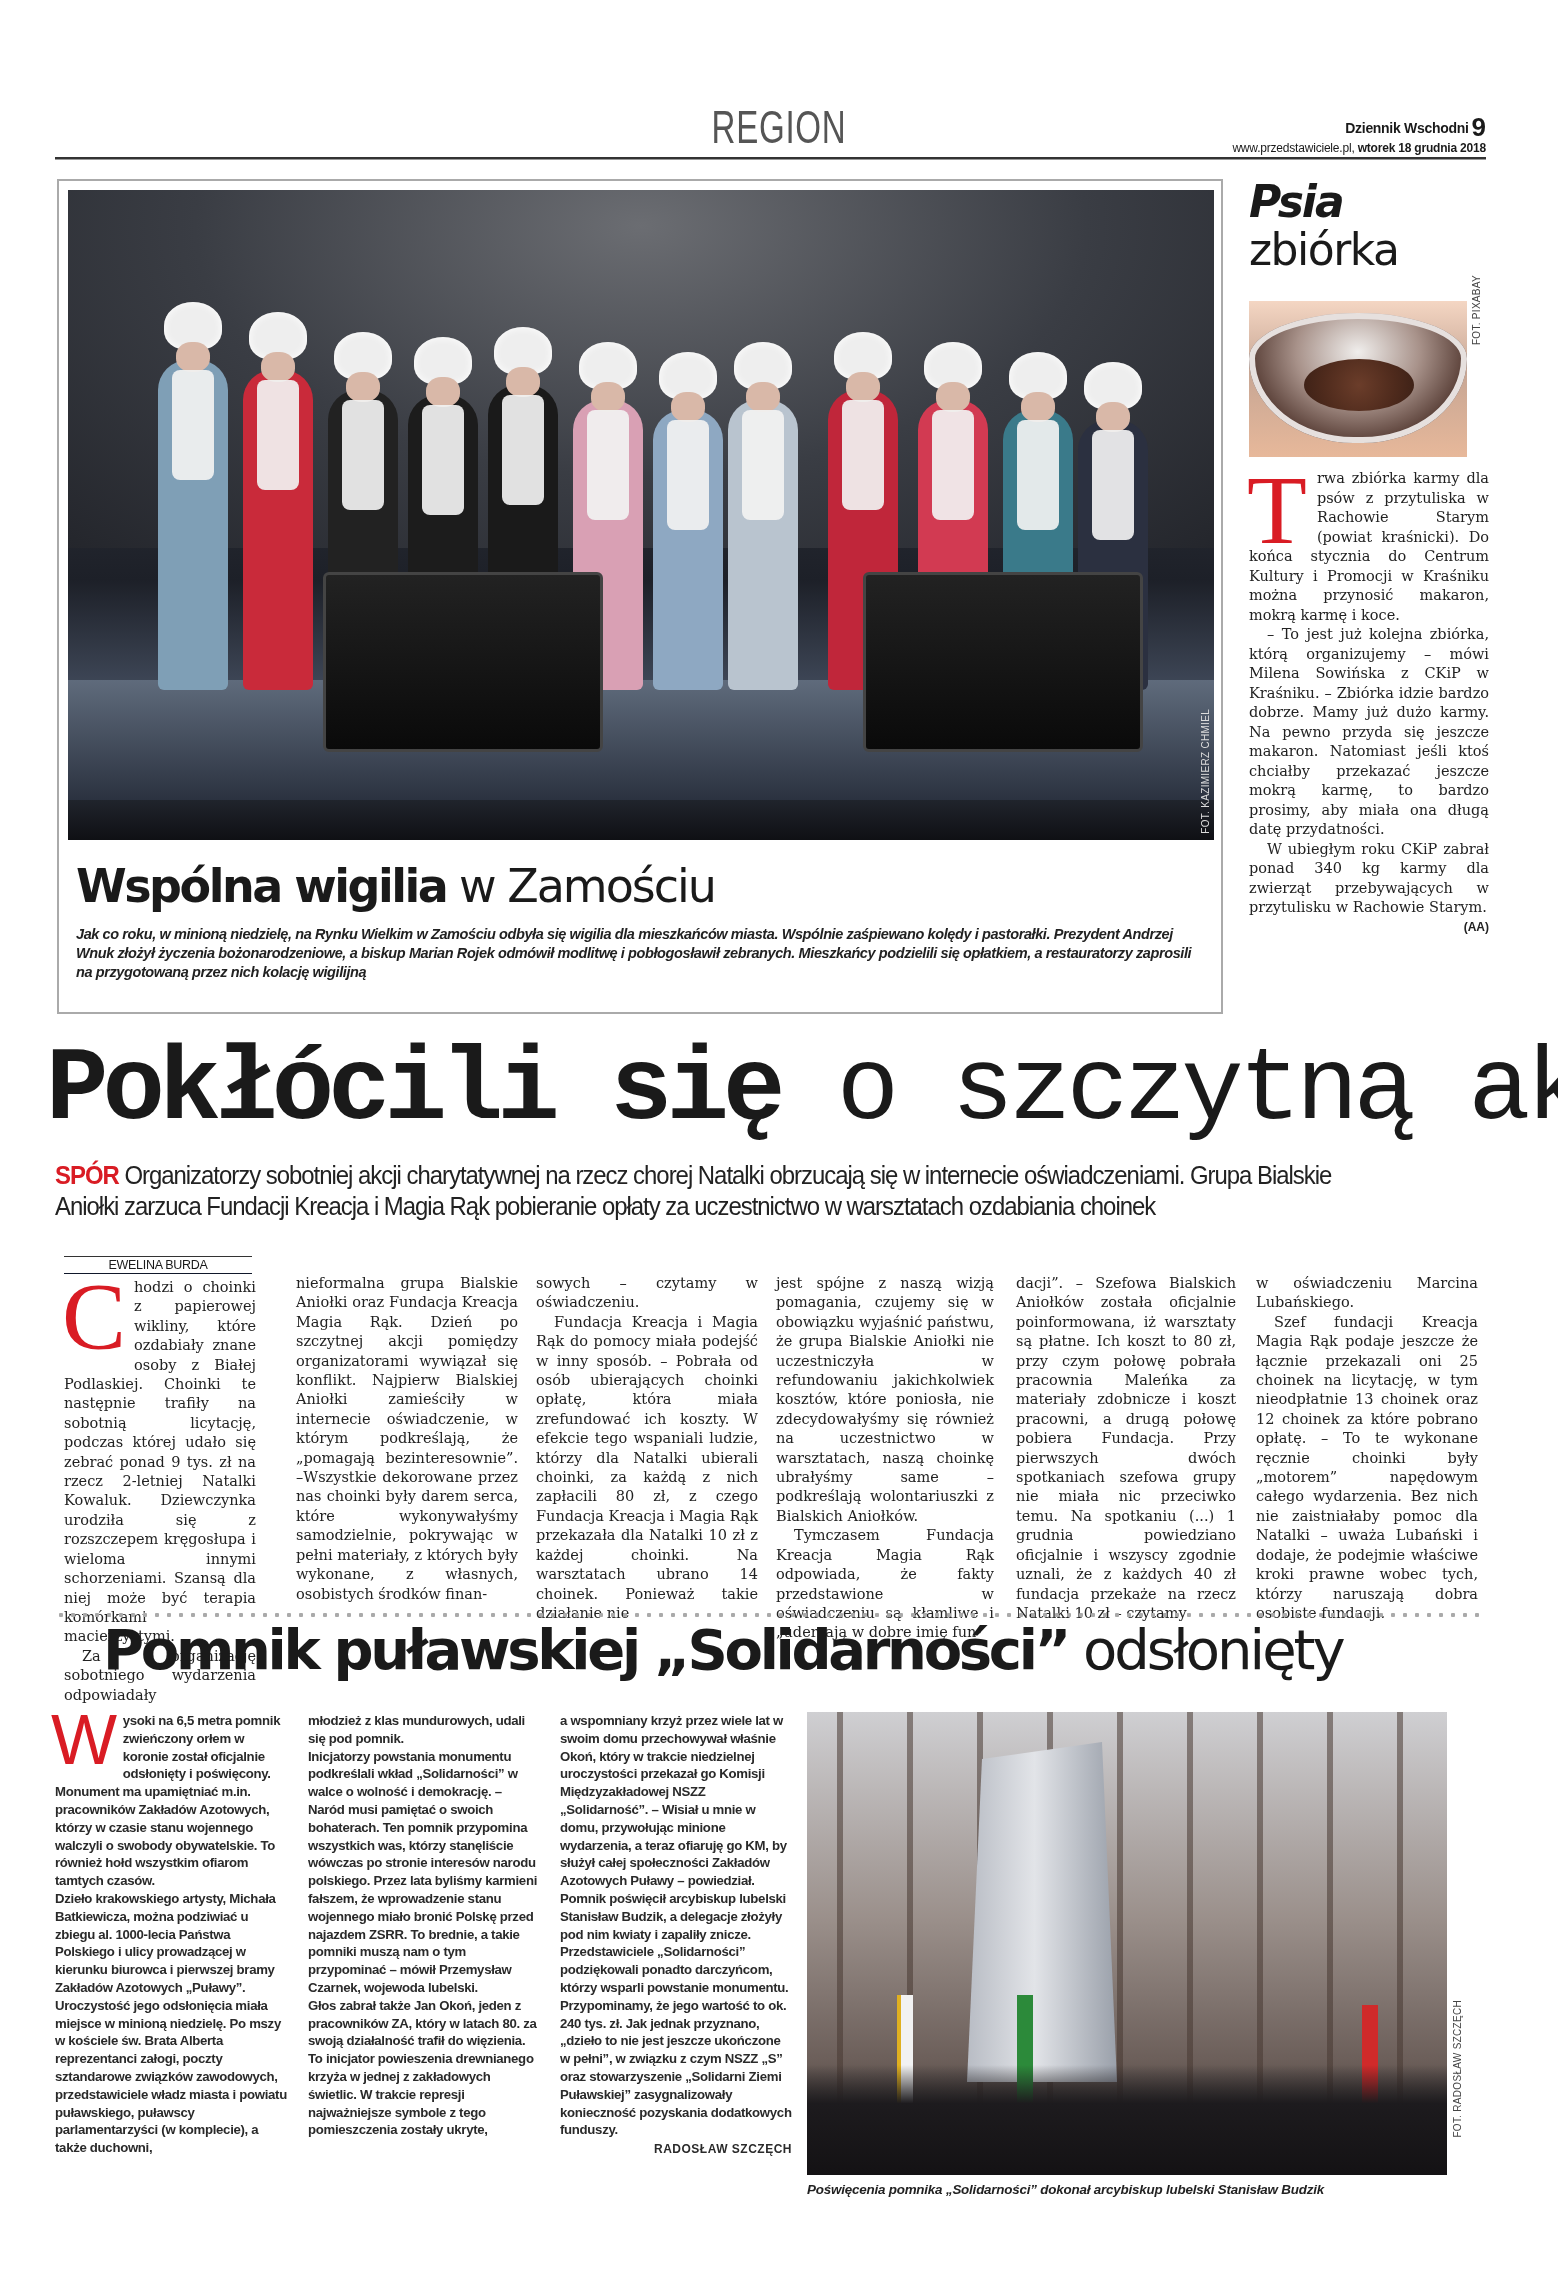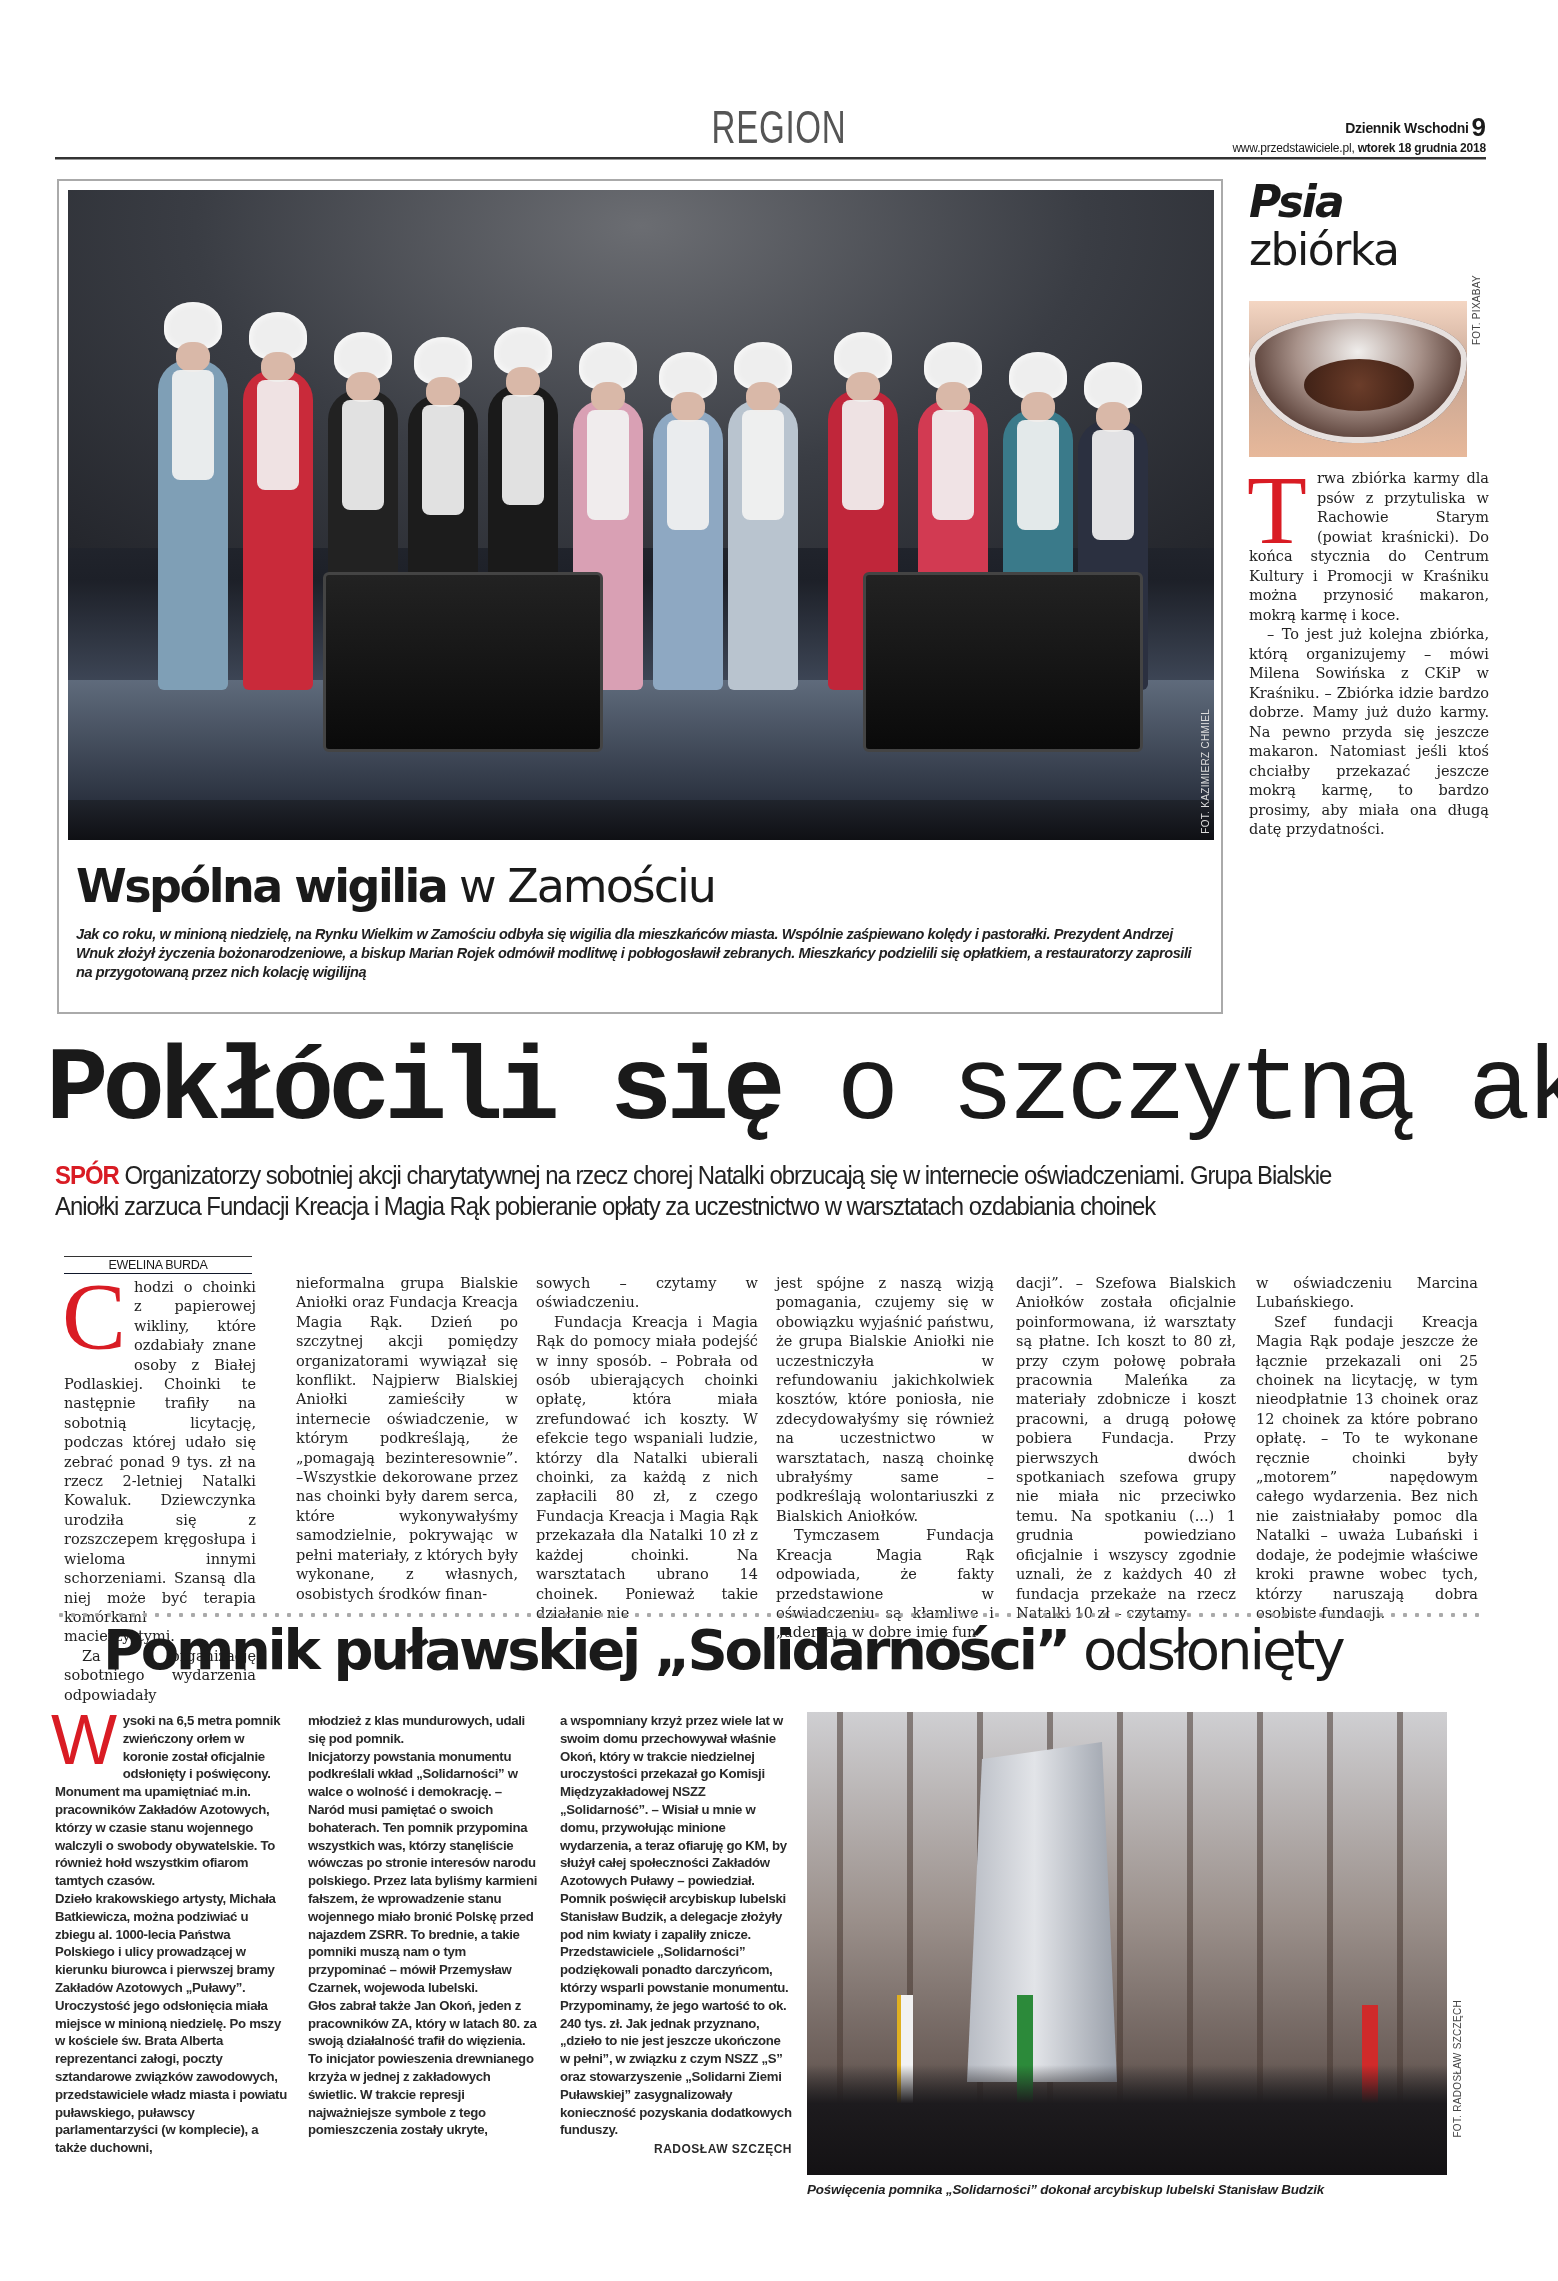--- a/index.html
+++ b/index.html
@@ -163,20 +163,21 @@
   <div class="side-title1">Psia</div>
   <div class="side-title2">zbiórka</div>
   <div class="bowl-photo">
     <div class="bowl"></div>
     <div class="kibble"></div>
   </div>
   <div class="credit-vert side-credit">FOT. PIXABAY</div>
   <div class="side-body">
     <p class="first"><span class="dropcap">T</span><span>rwa zbiórka karmy dla psów z przytuliska w Rachowie Starym (powiat kraśnicki). Do końca stycznia do Centrum Kultury i Promocji w Kraśniku można przynosić makaron, mokrą karmę i koce.</span></p>
     <p>– To jest już kolejna zbiórka, którą organizujemy – mówi Milena Sowińska z CKiP w Kraśniku. – Zbiórka idzie bardzo dobrze. Mamy już dużo karmy. Na pewno przyda się jeszcze makaron. Natomiast jeśli ktoś chciałby przekazać jeszcze mokrą karmę, to bardzo prosimy, aby miała ona długą datę przydatności.</p>
+    <p><span>W ubiegłym roku CKiP zabrał ponad 340 kg karmy dla zwierząt przebywających w przytulisku w Rachowie Starym.</span> <span class="sig">(AA)</span></p>
   </div>
 </div>
 
 <div class="headline"><b>Pokłócili się</b> <span>o szczytną akcję</span></div>
 <div class="deck"><span class="kicker">SPÓR</span> <span>Organizatorzy sobotniej akcji charytatywnej na rzecz chorej Natalki obrzucają się w internecie oświadczeniami. Grupa Bialskie Aniołki zarzuca Fundacji Kreacja i Magia Rąk pobieranie opłaty za uczestnictwo w warsztatach ozdabiania choinek</span></div>
 
 <div class="byline">EWELINA BURDA</div>
 
 <div class="cols">
   <div class="col" style="left:64px;top:4px;width:192px">

